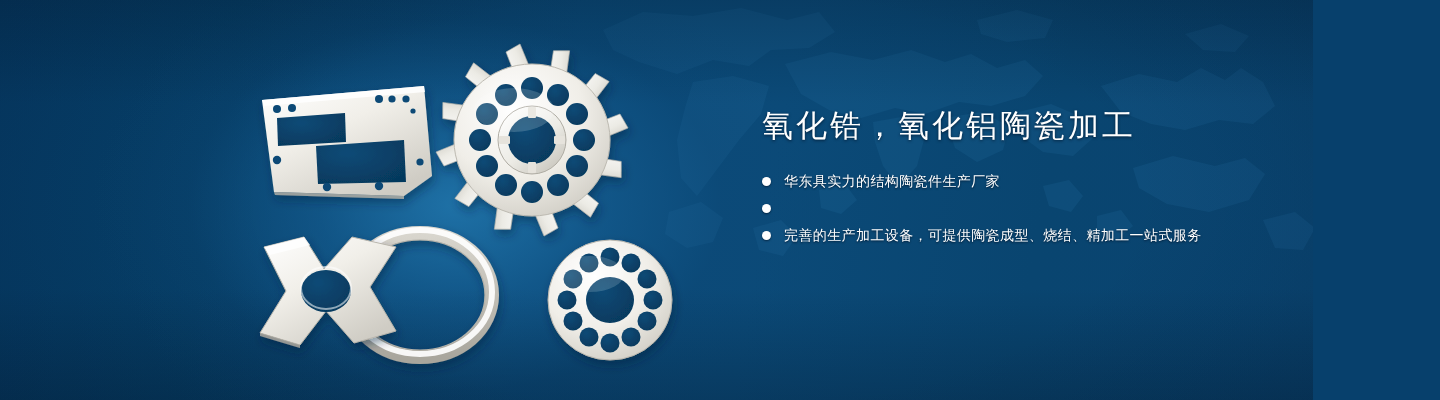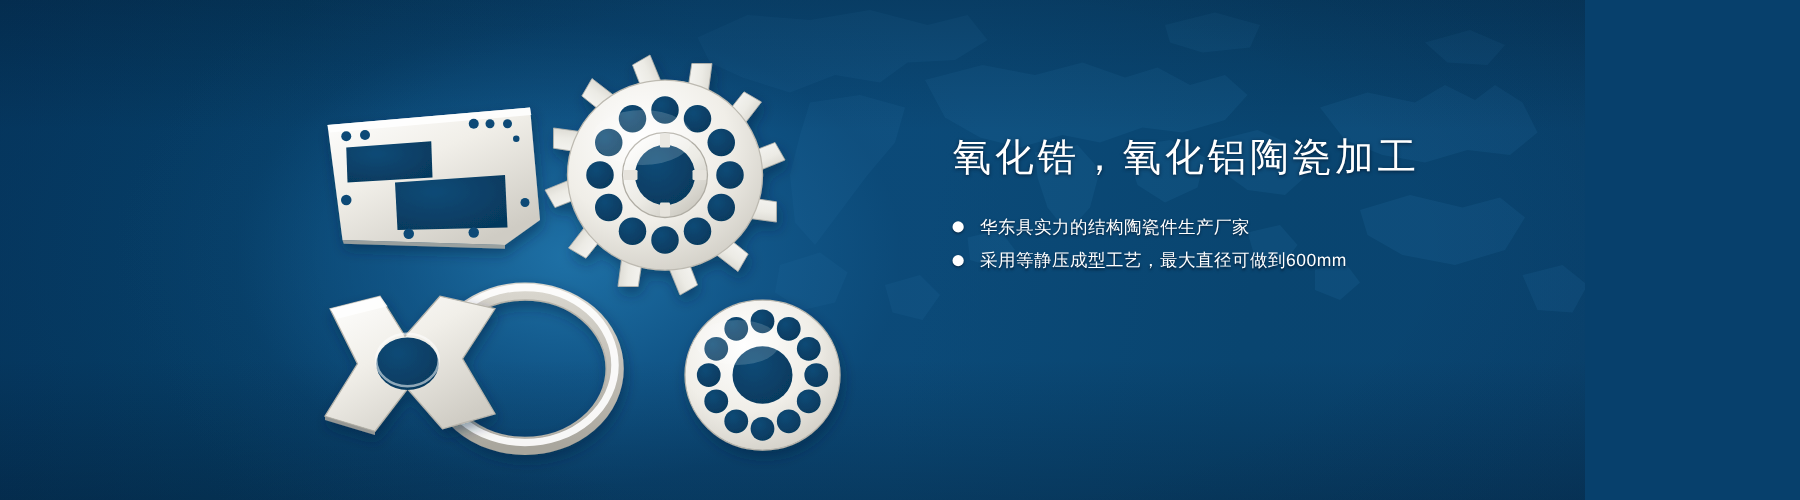--- a/index.html
+++ b/index.html
@@ -4,20 +4,21 @@
 <style>
   html,body{margin:0;padding:0;}
   body{
     width:1440px;height:400px;overflow:hidden;
     font-family:"Liberation Sans","DejaVu Sans",sans-serif;
     background:#07406c;
   }
   .banner{
     position:relative;width:1268px;height:400px;overflow:hidden;
     background:#404040;
+    padding-left:45px;
   }
   
   .bg-base{
     position:absolute;inset:0;
     background:
       linear-gradient(100deg,#063c68 0%,#064069 18%,#0a4a78 42%,#0b4a78 58%,#094570 78%,#0a4471 100%);
   }
   .bg-glow{
     position:absolute;inset:0;
     background:radial-gradient(ellipse 430px 300px at 455px 205px,
@@ -268,18 +269,21 @@
   <div class="copy">
     <h1 class="headline">氧化锆，氧化铝陶瓷加工</h1>
 
     <ul class="bullets">
       <li class="bullet">
         <span class="dot"></span>
         <span class="btext">华东具实力的结构陶瓷件生产厂家</span>
       </li>
       <li class="bullet">
         <span class="dot"></span>
-        <span class="btext">采用等静压成型工艺，最大直径可做到600mm</span>
+      </li>
+      <li class="bullet">
+        <span class="dot"></span>
+        <span class="btext">完善的生产加工设备，可提供陶瓷成型、烧结、精加工一站式服务</span>
       </li>
     </ul>
   </div>
 
 </div>
 
 </body></html>

